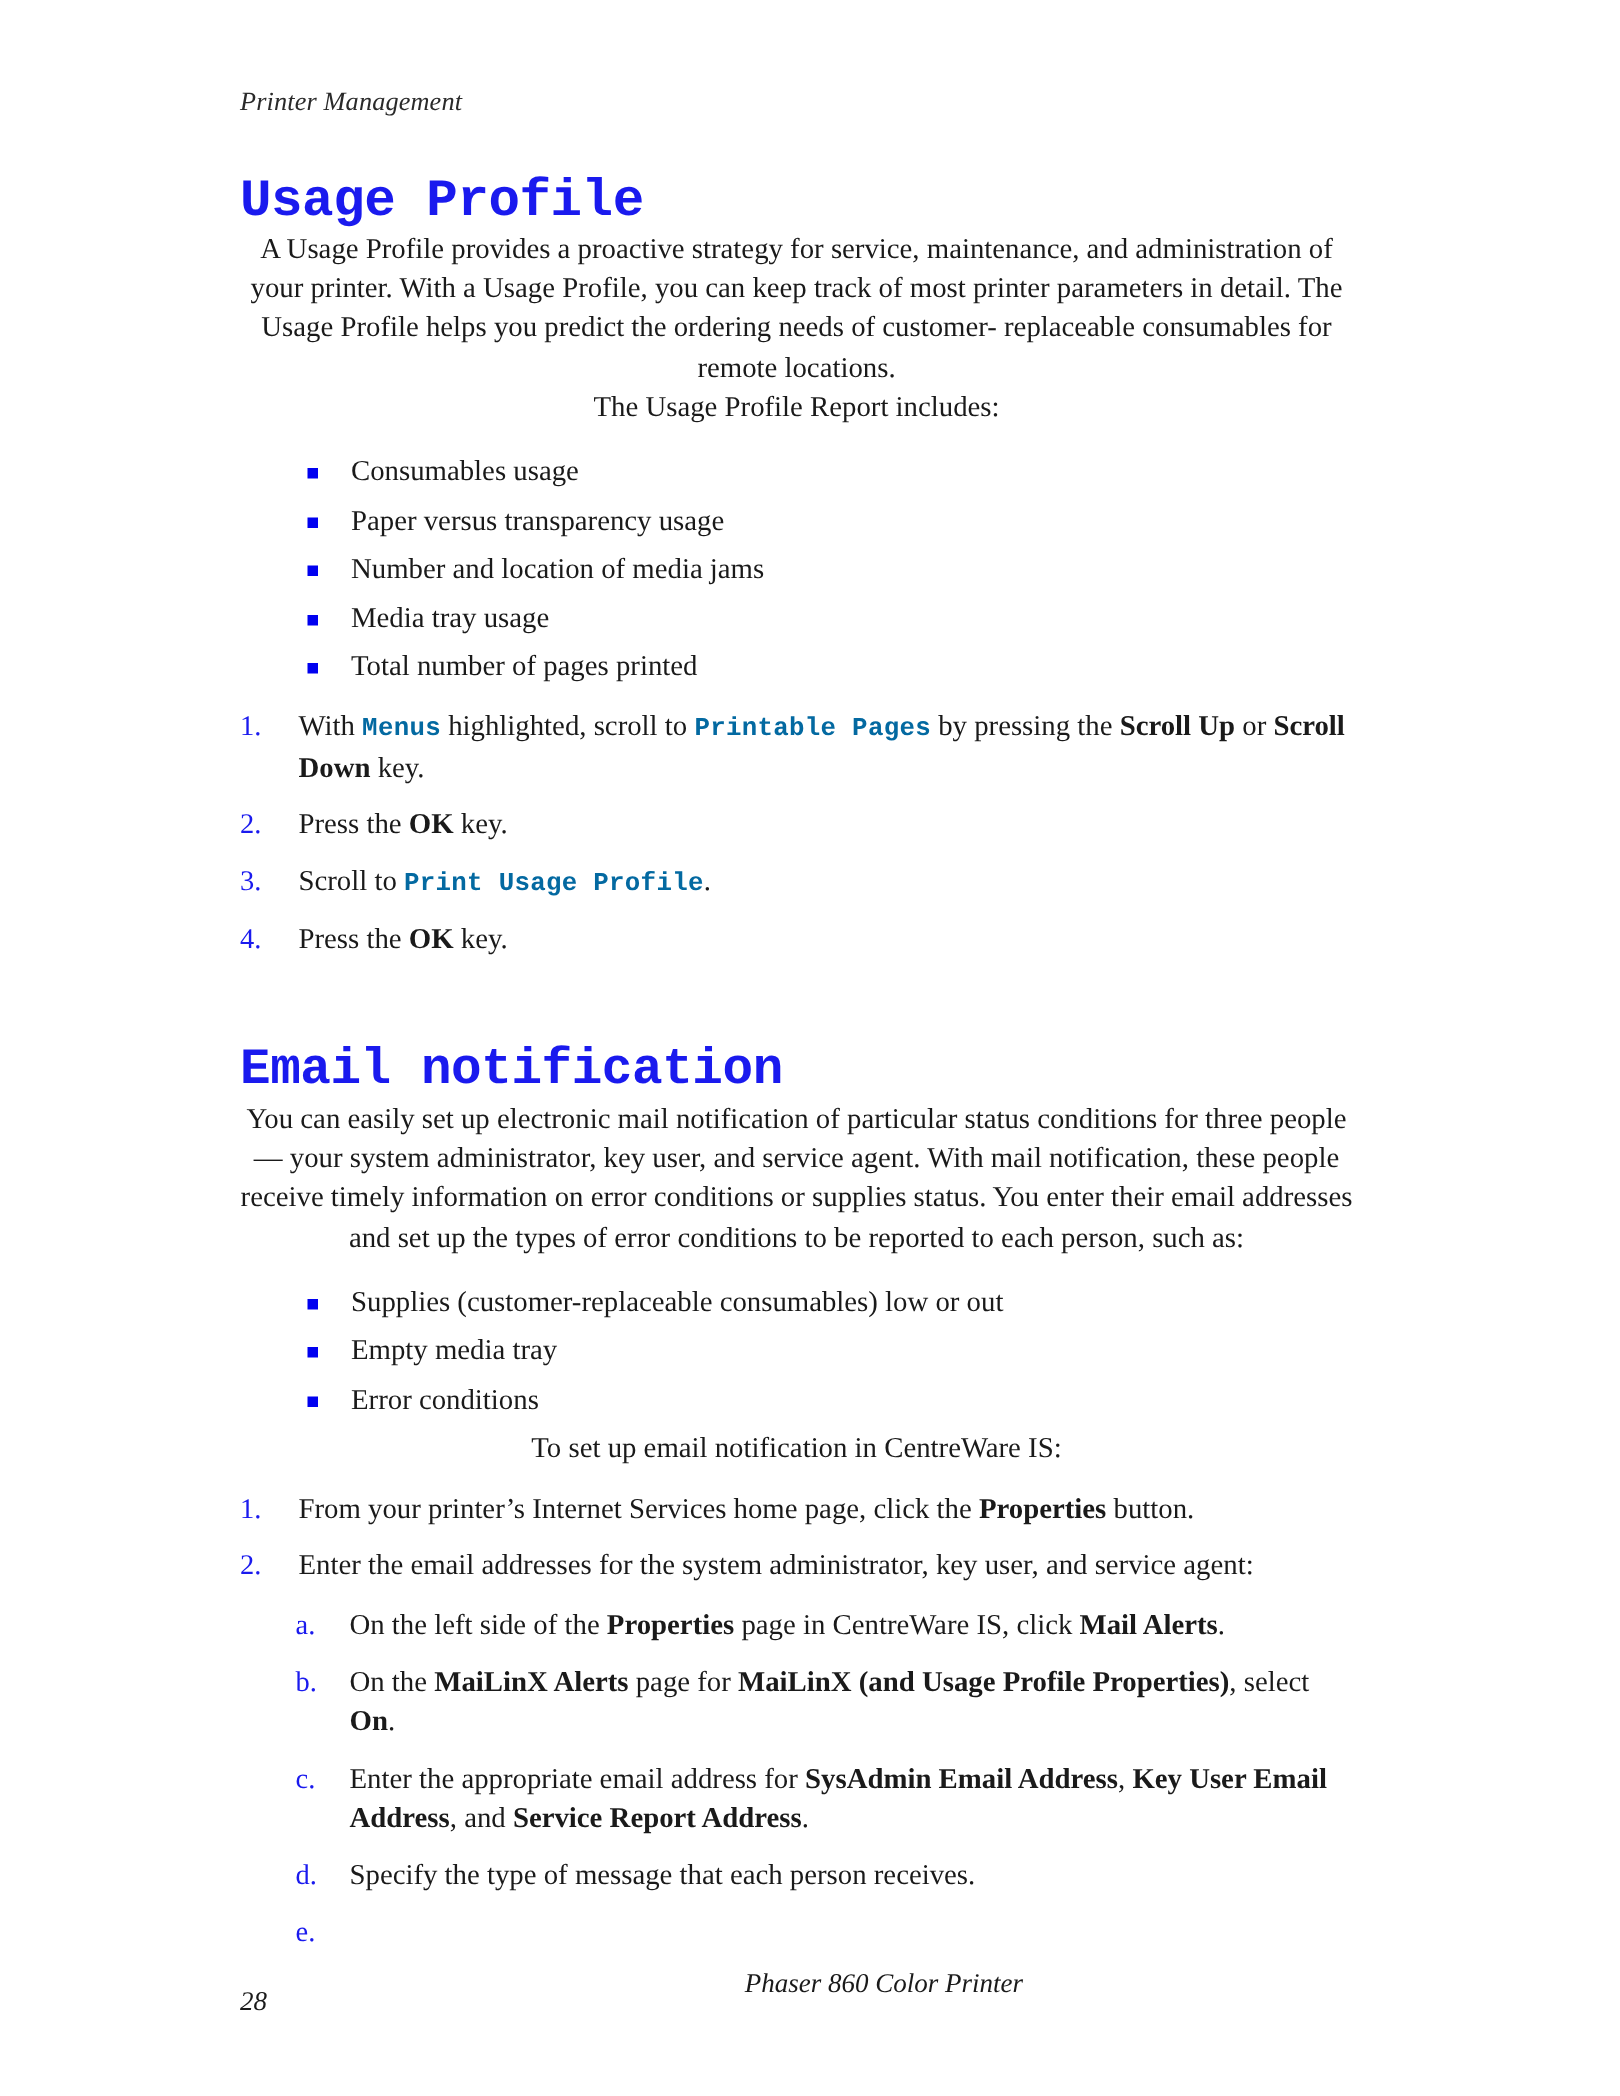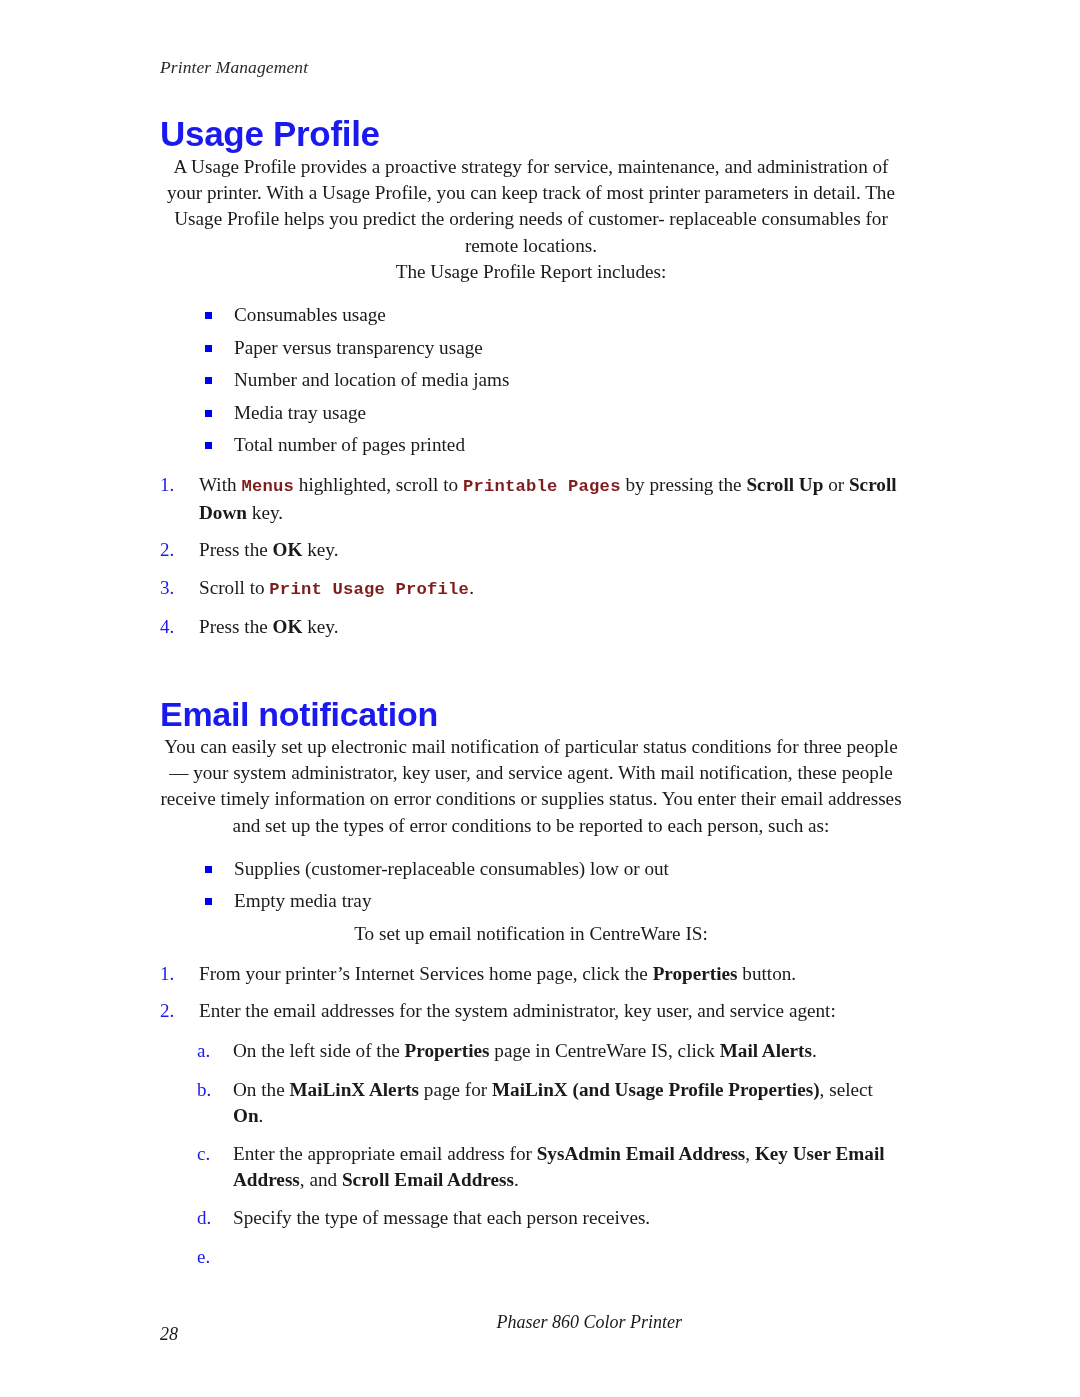--- a/index.html
+++ b/index.html
@@ -38,21 +38,21 @@
   
   .content {
     position: absolute;
     left: 160px;
     top: 104px;
     width: 742px;
   }
 
   
   h1.section-title {
-    font-family: Liberation Sans, sans-serif;
+    font-family: Liberation Mono, monospace;
     font-weight: bold;
     color: #1a1aee;
     margin: 0;
     padding: 0;
     letter-spacing: -0.3px;
   }
   h1.title-usage {
     font-size: 35px;
     line-height: 40px;
     margin-top: 10px;
@@ -150,21 +150,21 @@
     top: 0px;
     color: #1a1aee;
     font-size: 19px;
     width: 30px;
   }
 
   
   .b { font-weight: bold; }
   .code {
     font-family: "Liberation Mono", "DejaVu Sans Mono", monospace;
-    color: #7f1d1d;
+    color: #0369a1;
     font-weight: bold;
     font-size: 17.2px;
     letter-spacing: 0.2px;
   }
 
   
   .footer-left {
     position: absolute;
     left: 160px;
     top: 1312px;
@@ -214,33 +214,34 @@
         <li><span class="num">4.</span><span><span>Press the </span><span class="b">OK</span><span> key.</span></span></li>
       </ol>
 
     <h1 class="section-title title-email">Email notification</h1>
 
     <p class="para gap-intro">You can easily set up electronic mail notification of particular status conditions for three people — your system administrator, key user, and service agent. With mail notification, these people receive timely information on error conditions or supplies status. You enter their email addresses and set up the types of error conditions to be reported to each person, such as:</p>
 
     <ul class="bullets">
         <li><span class="sq"></span><span>Supplies (customer-replaceable consumables) low or out</span></li>
         <li><span class="sq"></span><span>Empty media tray</span></li>
+        <li><span class="sq"></span><span>Error conditions</span></li>
       </ul>
 
     <p class="para gap-before-list">To set up email notification in CentreWare IS:</p>
 
     <ol class="steps">
         <li><span class="num">1.</span><span><span>From your printer’s Internet Services home page, click the </span><span class="b">Properties</span><span> button.</span></span></li>
         <li><span class="num">2.</span><span><span>Enter the email addresses for the system administrator, key user, and service agent:</span></span></li>
       </ol>
 
     <ol class="substeps">
         <li><span class="num">a.</span><span><span>On the left side of the </span><span class="b">Properties</span><span> page in CentreWare IS, click </span><span class="b">Mail Alerts</span><span>.</span></span></li>
         <li><span class="num">b.</span><span><span>On the </span><span class="b">MaiLinX Alerts</span><span> page for </span><span class="b">MaiLinX (and Usage Profile Properties)</span><span>, select </span><span class="b">On</span><span>.</span></span></li>
-        <li><span class="num">c.</span><span><span>Enter the appropriate email address for </span><span class="b">SysAdmin Email Address</span><span>, </span><span class="b">Key User Email Address</span><span>, and </span><span class="b">Scroll Email Address</span><span>.</span></span></li>
+        <li><span class="num">c.</span><span><span>Enter the appropriate email address for </span><span class="b">SysAdmin Email Address</span><span>, </span><span class="b">Key User Email Address</span><span>, and </span><span class="b">Service Report Address</span><span>.</span></span></li>
         <li><span class="num">d.</span><span><span>Specify the type of message that each person receives.</span></span></li>
         <li><span class="num">e.</span></li>
       </ol>
 
   </div>
 
   <div class="footer-left">28</div>
 
   <div class="footer-right">Phaser 860 Color Printer</div>
 

